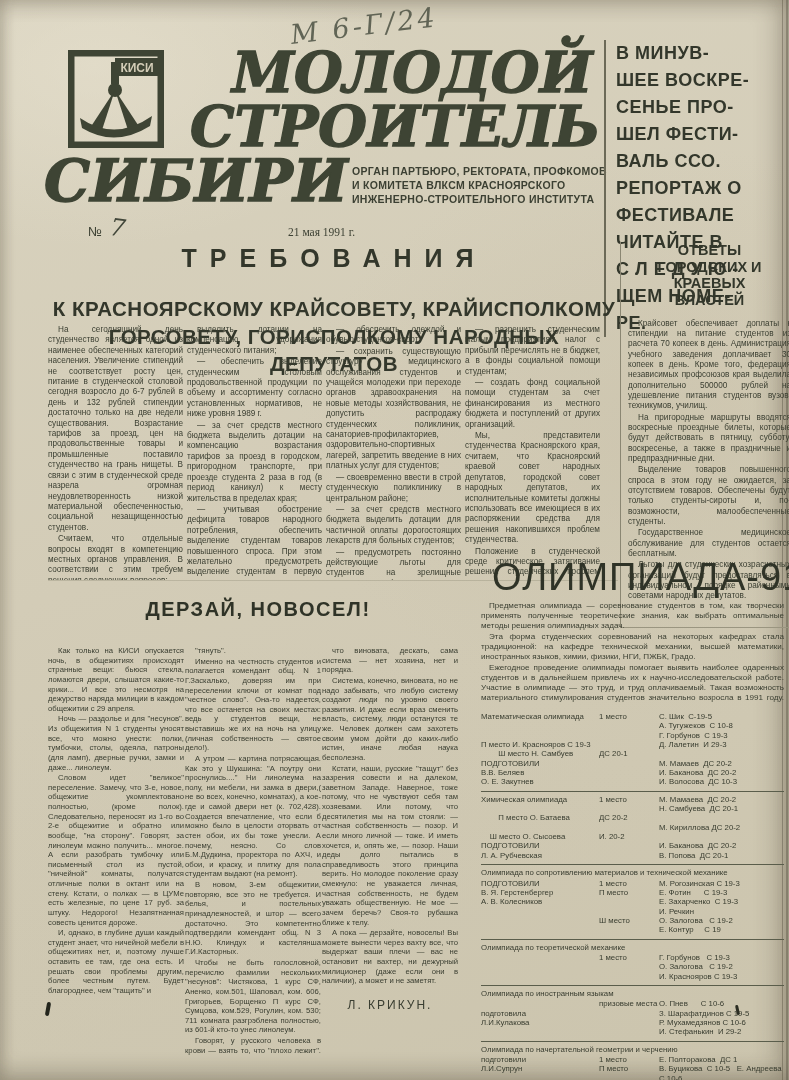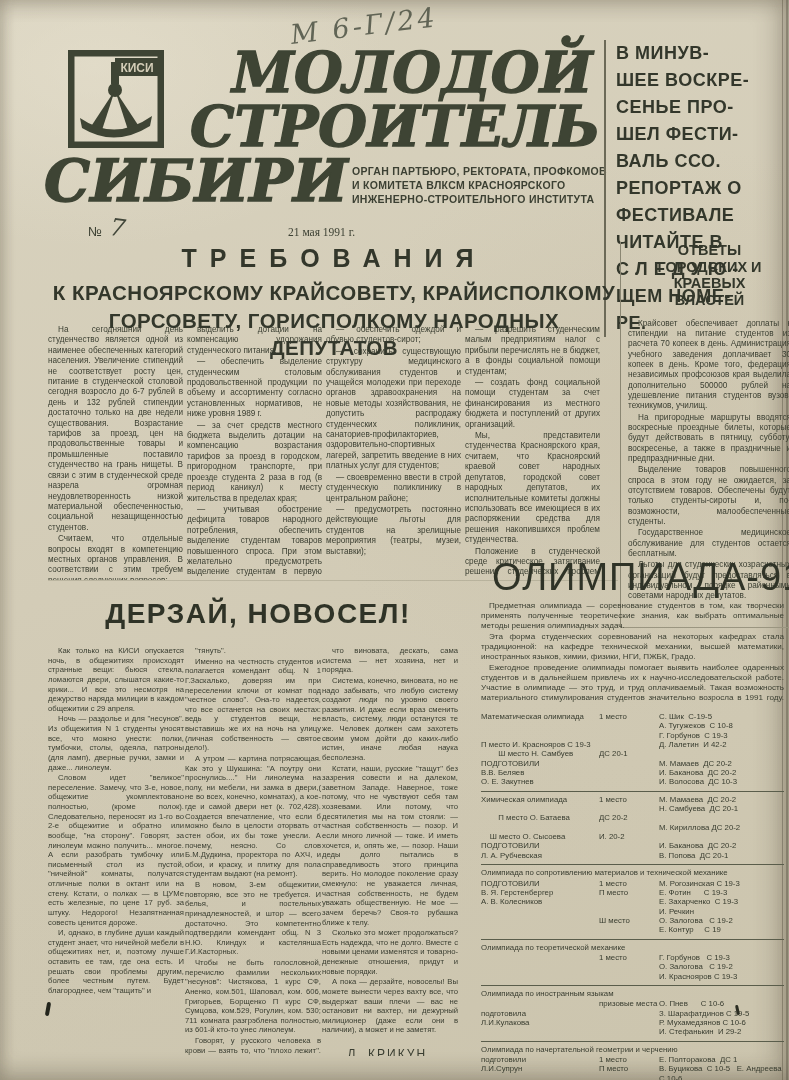--- a/index.html
+++ b/index.html
@@ -24,33 +24,33 @@
   .t3{left:44px;top:152px;font-size:58px;}
   .subtitle{left:352px;top:164px;width:268px;font-size:10.5px;font-weight:bold;color:#3c4033;line-height:1.35;letter-spacing:.3px;}
   .issue{left:88px;top:214px;font-size:13px;color:#3c4033;}
   .issue .hand7{font-family:"DejaVu Serif",serif;font-style:italic;font-size:24px;color:#42473a;display:inline-block;transform:rotate(8deg);margin-left:4px;}
   .date{left:288px;top:226px;font-size:11.5px;font-family:"Liberation Serif",serif;color:#3c4033;}
   
   .annc{left:604px;top:40px;width:178px;border-left:2px solid #6c6a58;padding-left:10px;font-size:18px;font-weight:bold;line-height:1.5;color:#33372b;letter-spacing:.5px;}
   .annc .line{white-space:pre;}
   
   .dem-head{left:48px;top:244px;width:572px;text-align:center;color:#33372b;}
-  .dh1{font-size:25px;font-weight:bold;letter-spacing:13px;margin-bottom:6px;}
+  .dh1{font-size:25px;font-weight:bold;letter-spacing:13px;margin-bottom:22px;}
   .dh2{font-size:20.5px;font-weight:bold;letter-spacing:.5px;line-height:1.35;}
   
   .answers{left:620px;top:242px;width:163px;border-left:1px solid #8a8672;border-bottom:1px solid #9a9580;padding:0 0 8px 7px;}
   .ans-head{text-align:center;font-size:14.5px;font-weight:bold;line-height:1.15;color:#33372b;margin-bottom:10px;}
   .ans-body{font-size:8.2px;line-height:1.26;text-align:justify;height:300px;overflow:hidden;}
   
   .bp{margin:0 0 1px;text-indent:10px;}
   .cols{left:48px;top:325px;width:570px;display:flex;gap:4px;}
   .col{width:135px;height:255px;overflow:hidden;font-size:8.2px;line-height:1.27;text-align:justify;}
   .vot-tak{left:48px;top:588px;font-family:"Liberation Serif",serif;font-size:15px;letter-spacing:3px;color:#33372b;}
   
-  .nov-head{left:48px;top:598px;width:420px;text-align:center;font-size:28px;font-weight:bold;letter-spacing:1.5px;color:#2f3327;}
+  .nov-head{left:48px;top:598px;width:420px;text-align:center;font-size:20px;font-weight:bold;letter-spacing:1.5px;color:#2f3327;}
   .nov-cols{left:48px;top:646px;width:425px;display:flex;gap:1px;}
   .ncol{width:136px;height:410px;overflow:hidden;font-size:7.7px;line-height:1.25;text-align:justify;}
   .nov-sig{margin-top:12px;text-align:center;font-weight:normal;font-size:12px;letter-spacing:2px;text-indent:0;}
   
   .oly-head{left:492px;top:556px;width:292px;font-size:38px;font-weight:normal;letter-spacing:1px;color:#2f3327;white-space:nowrap;}
   .oly-intro{left:481px;top:601px;width:303px;height:103px;overflow:hidden;font-size:8.1px;line-height:1.24;text-align:justify;}
   .oly-intro .bp{text-indent:8px;}
   .oly-results{left:481px;top:709px;width:303px;font-size:7.8px;line-height:1.2;color:#383c2f;}
   .osec{padding:3px 0 4px;}
   .osec + .osec{border-top:1.4px solid #5a5d4b;}
@@ -157,20 +157,21 @@
     <p class="bp">выделить дотации на компенсацию удорожания студенческого питания;</p>
         <p class="bp">— обеспечить выделение студенческим столовым продовольственной продукции по объему и ассортименту согласно установленных нормативов, не ниже уровня 1989 г.</p>
         <p class="bp">— за счет средств местного бюджета выделить дотации на компенсацию возрастания тарифов за проезд в городском, пригородном транспорте, при проезде студента 2 раза в год (в период каникул) к месту жительства в пределах края;</p>
         <p class="bp">— учитывая обострение дефицита товаров народного потребления, обеспечить выделение студентам товаров повышенного спроса. При этом желательно предусмотреть выделение студентам в первую очередь современных, модных, дешевых товаров;</p>
       </div>
     <div class="col">
 
     <p class="bp">— обеспечить одеждой и обувью студентов-сирот;</p>
         <p class="bp">— сохранить существующую структуру медицинского обслуживания студентов и учащейся молодежи при переходе органов здравоохранения на новые методы хозяйствования, не допустить распродажу студенческих поликлиник, санаториев-профилакториев, оздоровительно-спортивных лагерей, запретить введение в них платных услуг для студентов;</p>
         <p class="bp">— своевременно ввести в строй студенческую поликлинику в центральном районе;</p>
+        <p class="bp">— за счет средств местного бюджета выделить дотации для частичной оплаты дорогостоящих лекарств для больных студентов;</p>
         <p class="bp">— предусмотреть постоянно действующие льготы для студентов на зрелищные мероприятия (театры, музеи, выставки);</p>
       </div>
     <div class="col">
       <div>
 
       <p class="bp">— разрешить студенческим малым предприятиям налог с прибыли перечислять не в бюджет, а в фонды социальной помощи студентам;</p>
           <p class="bp">— создать фонд социальной помощи студентам за счет финансирования из местного бюджета и поступлений от других организаций.</p>
           <p class="bp">Мы, представители студенчества Красноярского края, считаем, что Красноярский краевой совет народных депутатов, городской совет народных депутатов, их исполнительные комитеты должны использовать все имеющиеся в их распоряжении средства для решения накопившихся проблем студенчества.</p>
           <p class="bp">Положение в студенческой среде критическое, затягивание решения студенческих проблем может привести к массовым акциям протеста со стороны студенчества.</p>
         </div>
@@ -196,21 +197,20 @@
         <p class="bp">В новом, 3-ем общежитии, повторяю, все это не требуется. И белья, и постельных принадлежностей, и штор — всего достаточно. Это компетентно подтвердили комендант общ. N 3 Н.Ю. Клиндух и кастелянша Г.И.Касторных.</p>
         <p class="bp">Чтобы не быть голословной, перечислю фамилии нескольких "несунов": Чистякова, 1 курс СФ, Аненко, ком.501, Шаповал, ком. 606, Григорьев, Борщенко П курс СФ, Сумцова, ком.529, Рогулин, ком. 530; 711 комната разгрэблена полностью, из 601-й кто-то унес линолеум.</p>
         <p class="bp">Говорят, у русского человека в крови — взять то, что "плохо лежит". Что, мол, на Западе (имеются в виду кап.страны) такие вещи в принципе невозможны. Брюзжат,</p>
       </div>
     <div class="ncol">
       <div>
 
       <p class="bp">что виновата, дескать, сама система — нет хозяина, нет и порядка.</p>
           <p class="bp">Система, конечно, виновата, но не надо забывать, что любую систему создают люди по уровню своего развития. И даже если враз сменить власть, систему, люди останутся те же. Человек должен сам захотеть своим умом дойти до каких-либо истин, иначе любая наука бесполезна.</p>
           <p class="bp">Кстати, наши, русские "тащут" без зазрения совести и на далеком, заветном Западе. Наверное, тоже потому, что не чувствуют себя там хозяевами. Или потому, что десятилетия мы на том стояли: — частная собственность — позор. И если много личной — тоже. И иметь хочется, и, опять же, — позор. Наши деды долго пытались в справедливость этого принципа верить. Но молодое поколение сразу смекнуло: не уважается личная, частная собственность, не будем уважать общественную. Не мое — зачем беречь? Своя-то рубашка ближе к телу.</p>
-          <p class="bp">Сколько это может продолжаться? Есть надежда, что не долго. Вместе с новыми ценами изменятся и товарно-денежные отношения, придут и новые порядки.</p>
           <p class="bp">А пока — дерзайте, новоселы! Вы можете вынести через вахту все, что выдержат ваши плечи — вас не остановит ни вахтер, ни дежурный милиционер (даже если они в наличии), а может и не заметят.</p>
         </div>
       <p class="bp nov-sig">Л. КРИКУН.</p>
     </div>
   </div>
 
   <div class="abs oly-head">ОЛИМПИАДА-91</div>
   <div class="abs oly-intro">
 
   <p class="bp">Предметная олимпиада — соревнование студентов в том, как творчески применять полученные теоретические знания, как выбрать оптимальные методы решения олимпиадных задач.</p>
@@ -237,21 +237,21 @@
 
           <div class="orow">
             <span class="oa"></span>
             <span class="ob"></span>
             <span class="oc">Г. Горбунов  С 19-3</span>
           </div>
 
           <div class="orow">
             <span class="oa">П место И. Краснояров С 19-3</span>
             <span class="ob"></span>
-            <span class="oc">Д. Лалетин  И 42-2</span>
+            <span class="oc">Д. Лалетин  И 29-3</span>
           </div>
 
           <div class="orow">
             <span class="oa">        Ш место Н. Самбуев</span>
             <span class="ob">ДС 20-1</span>
             <span class="oc"></span>
           </div>
 
           <div class="orow">
             <span class="oa">ПОДГОТОВИЛИ</span>

